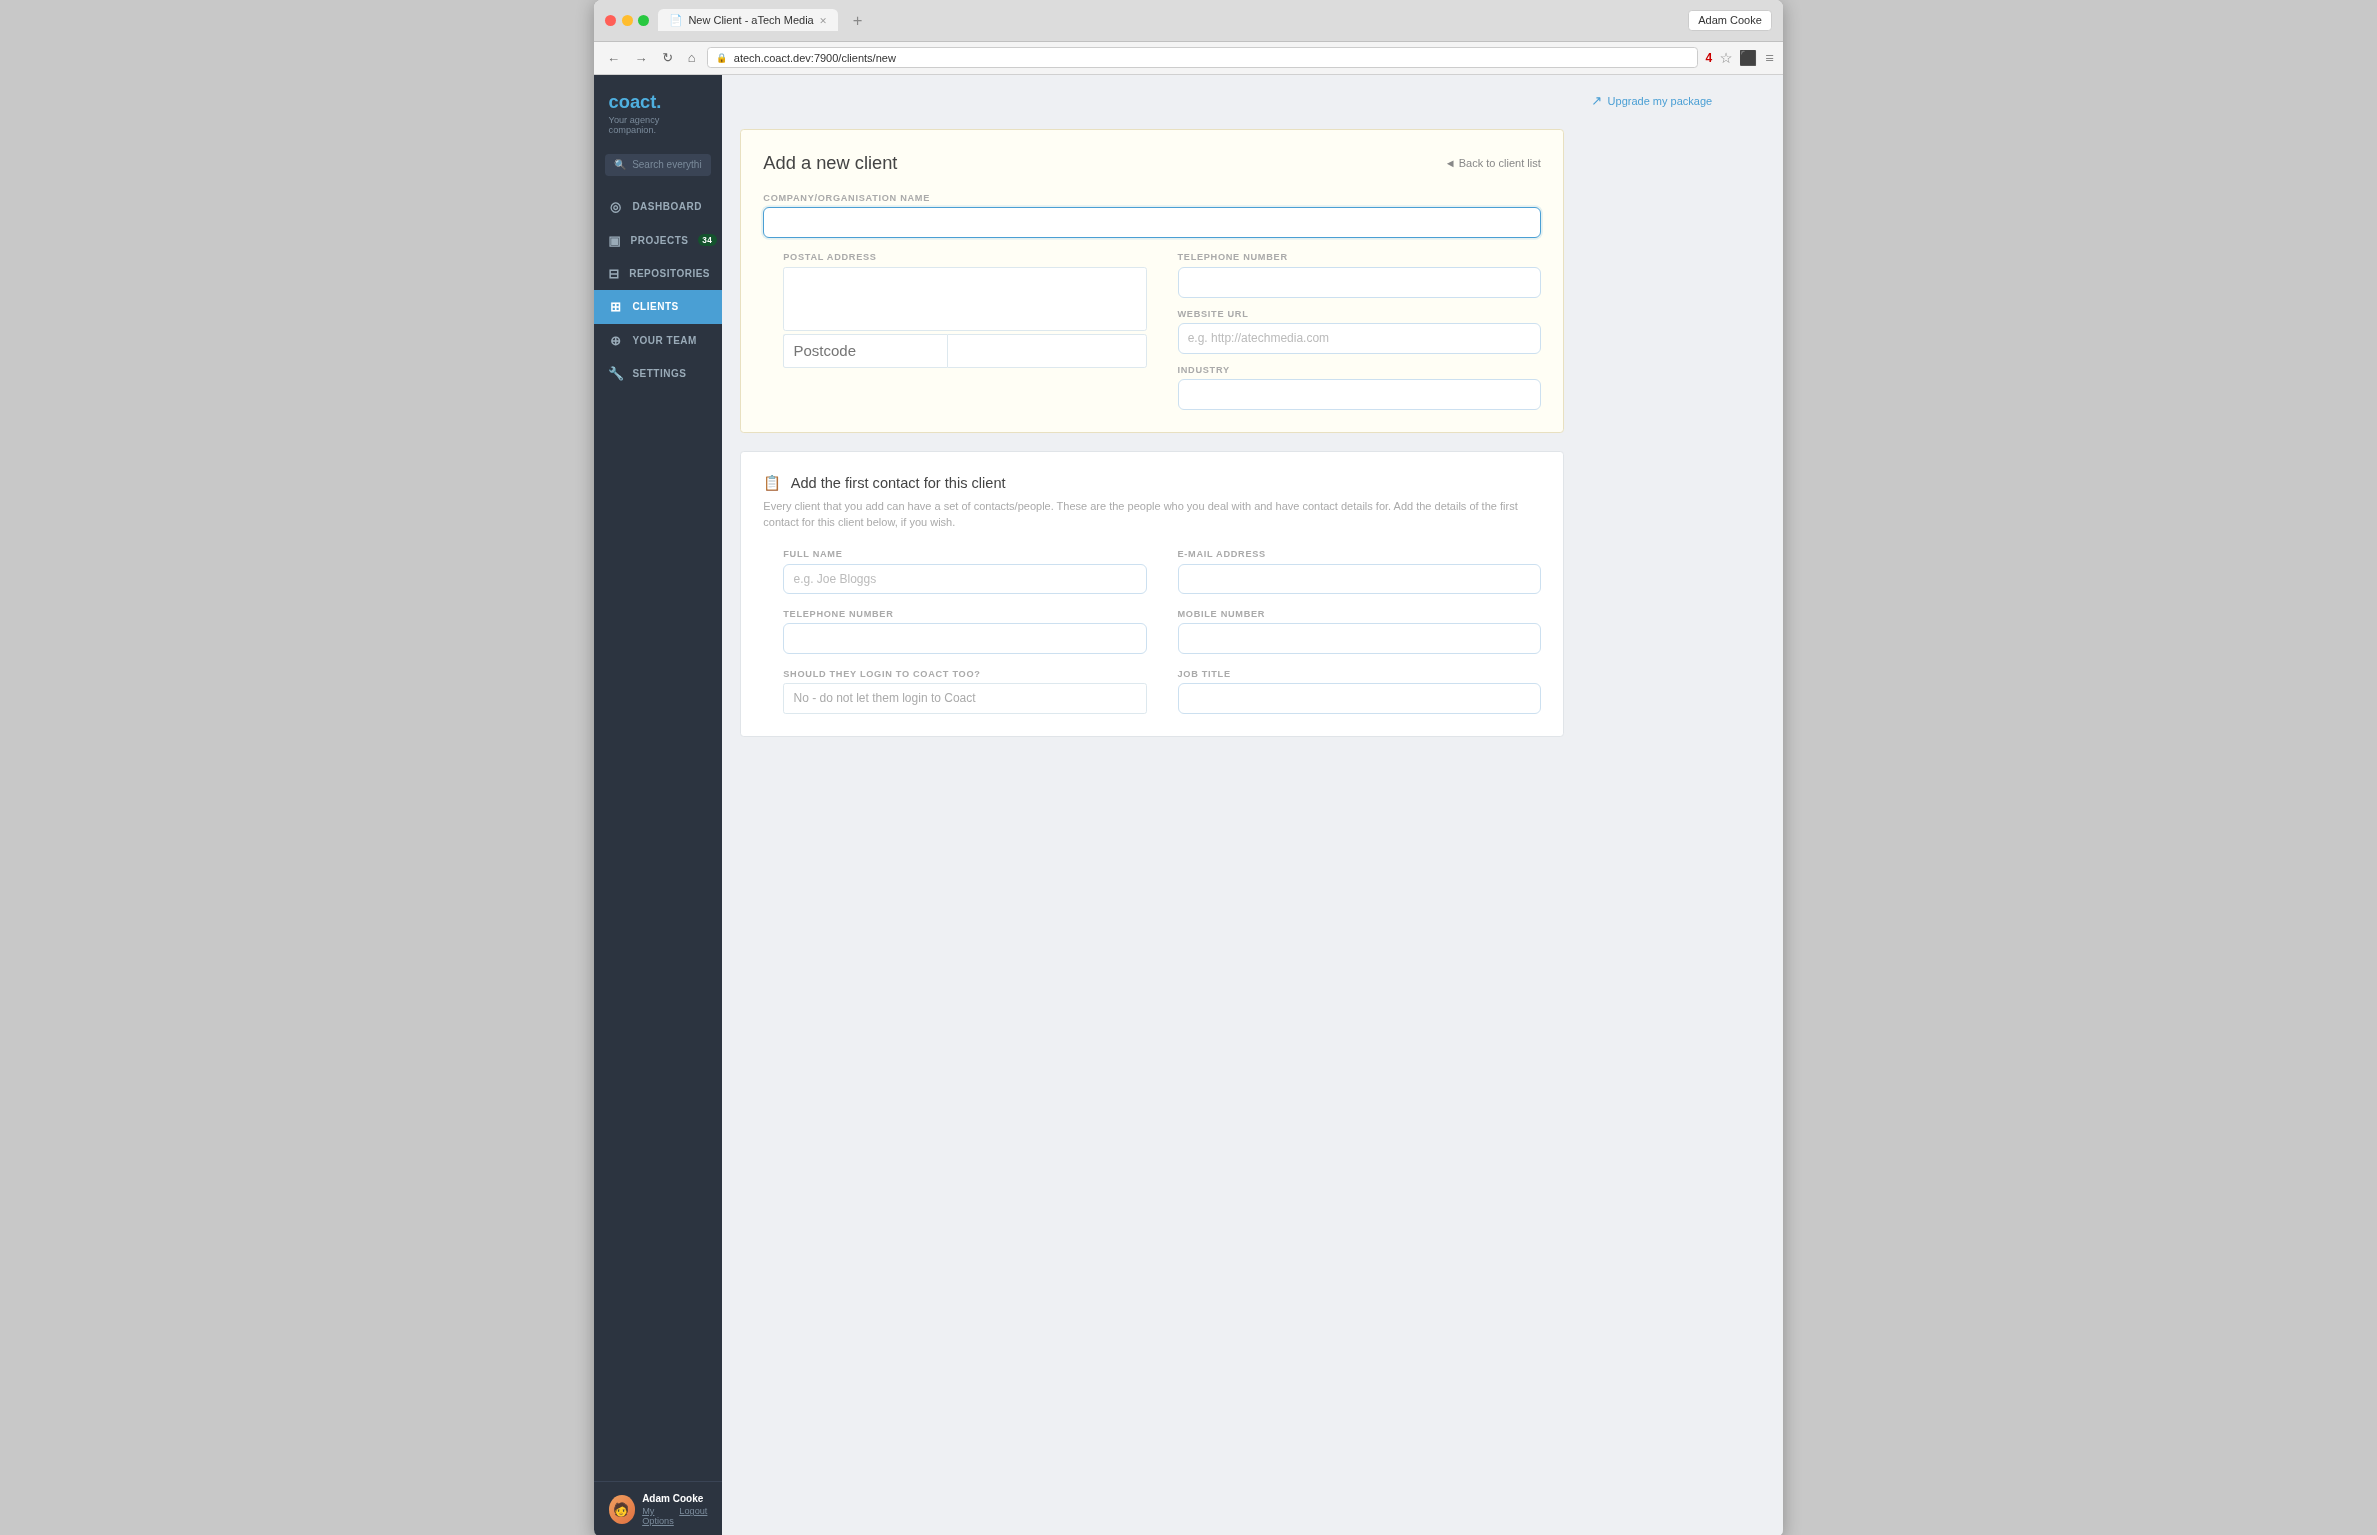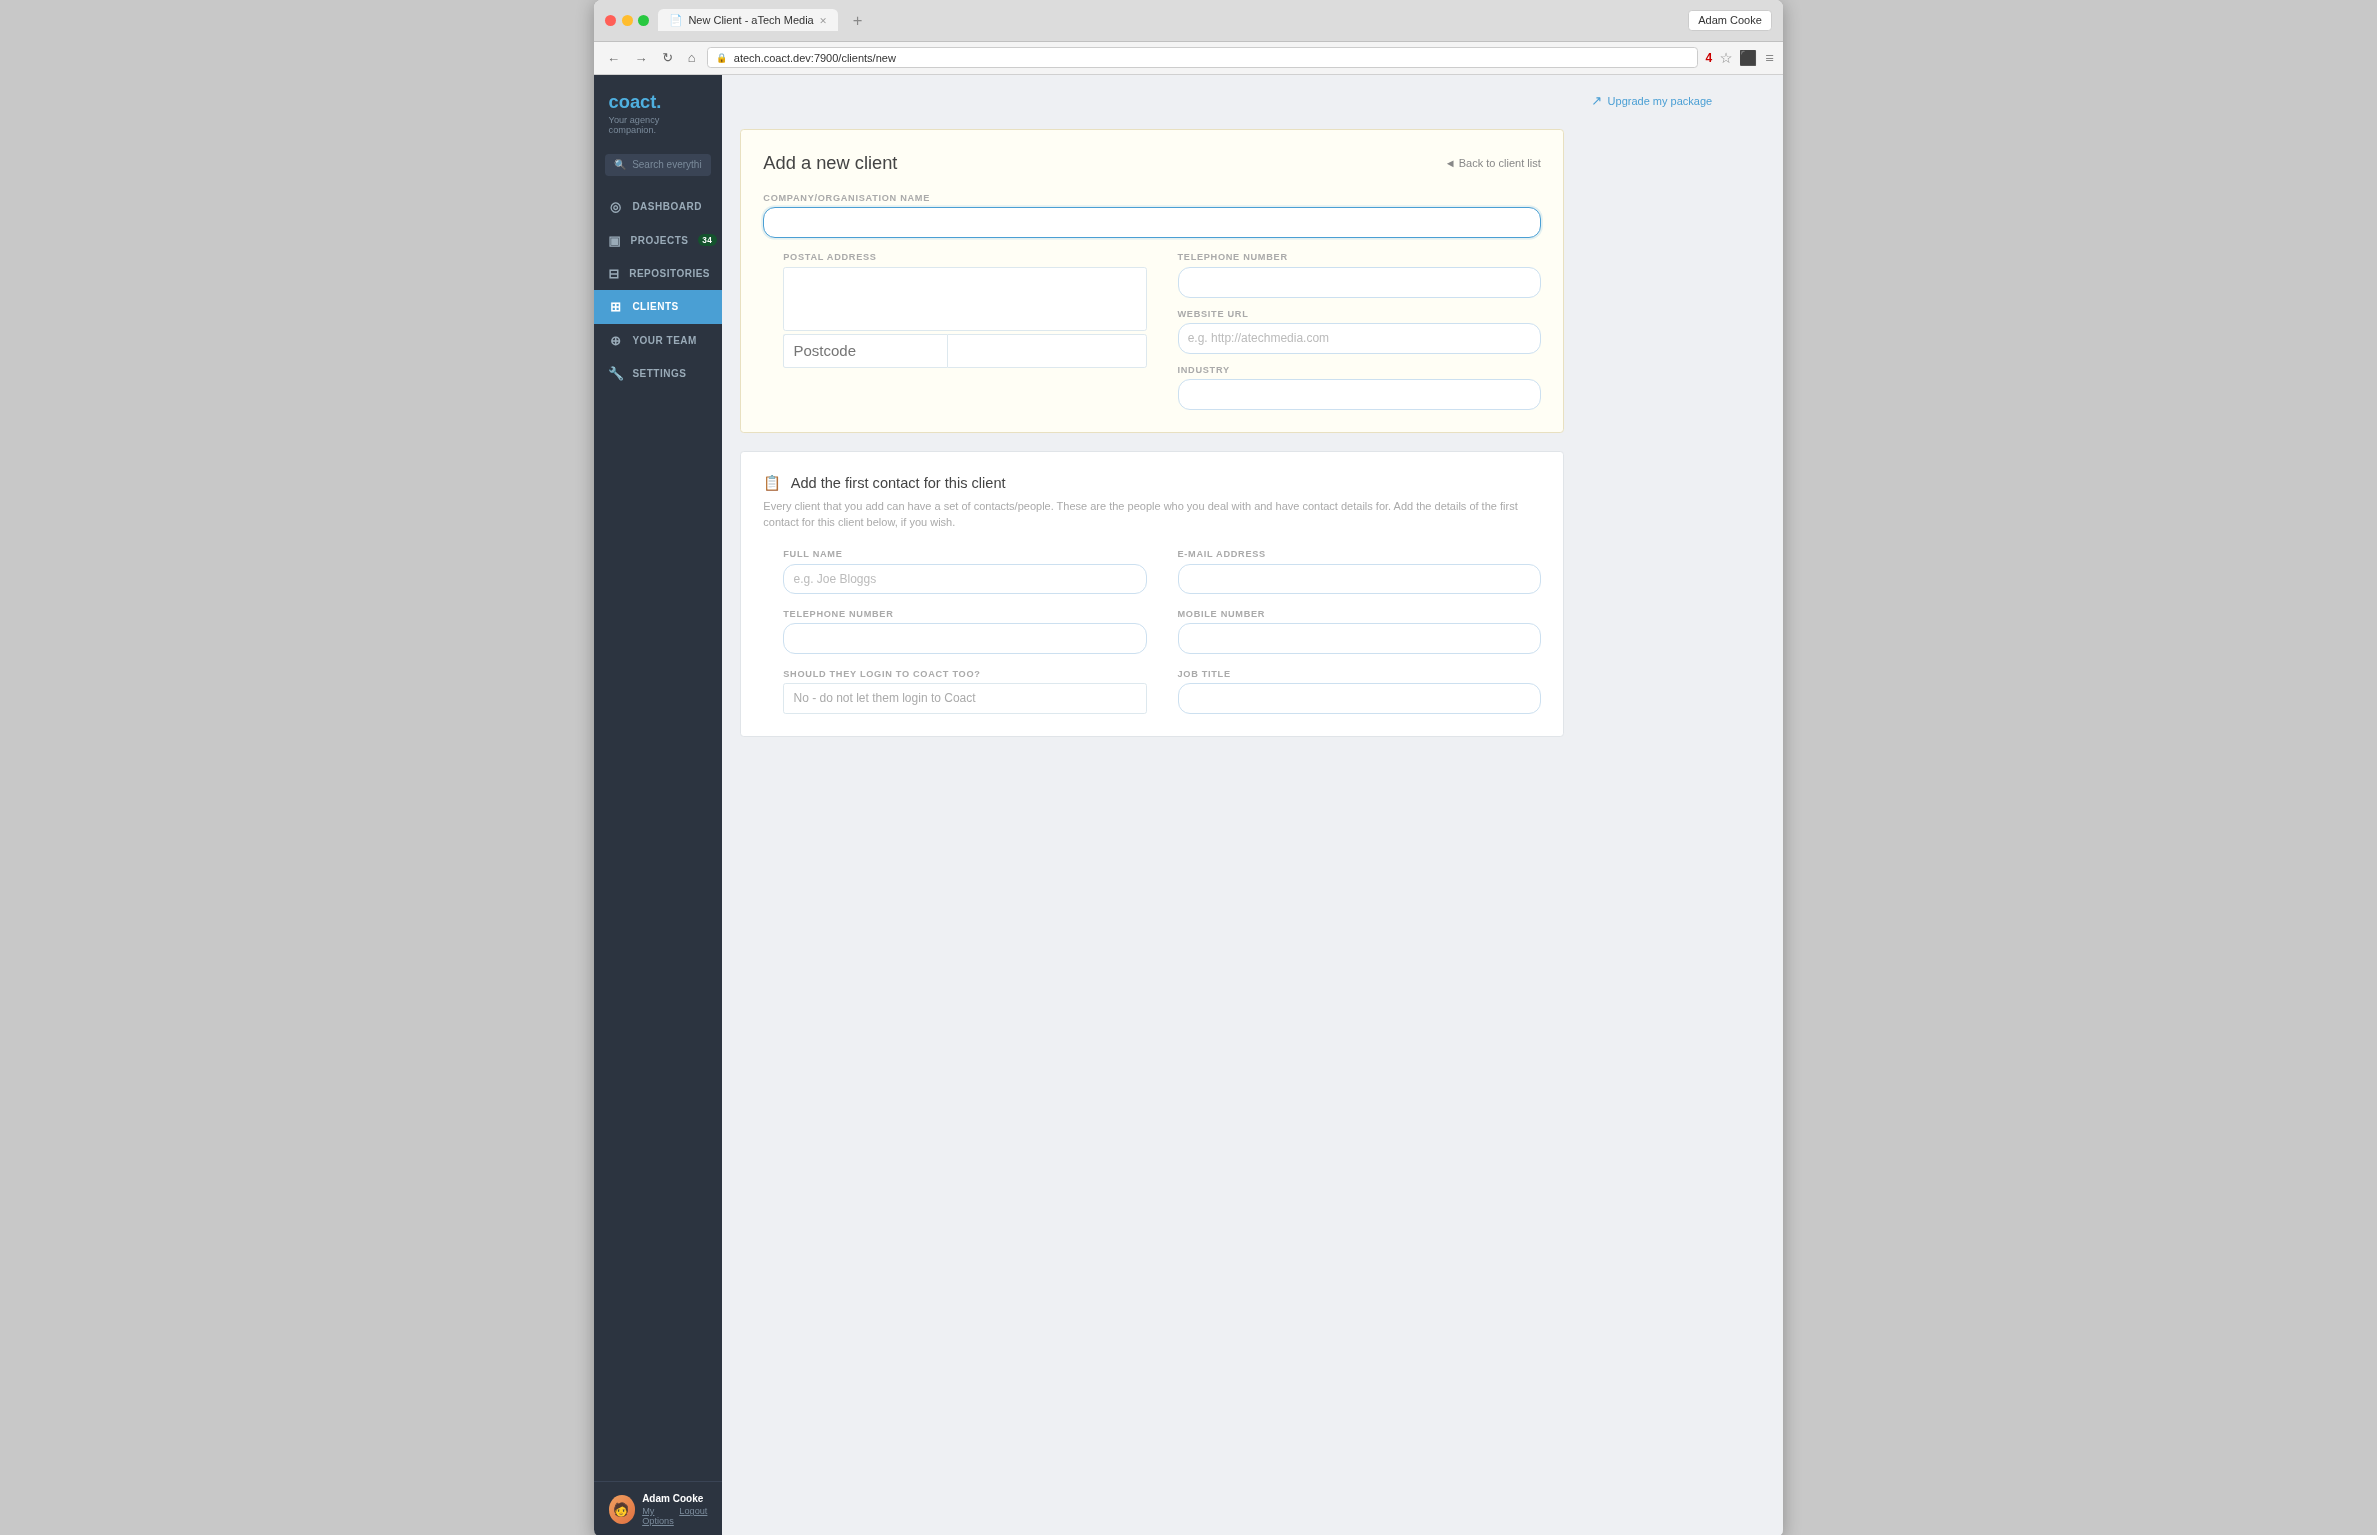--- a/index.html
+++ b/index.html
@@ -61,21 +61,21 @@
     .sidebar-info { width: 201px; padding: 18.3px 18.3px 18.3px 9.2px; }
 
     
     .form-card { background: #fffef5; border: 0.9px solid #e8e0c0; border-radius: 3.7px; padding: 22px; margin-bottom: 18.3px; margin-top: 36px; }
     .card-header { display: flex; justify-content: space-between; align-items: center; margin-bottom: 18.3px; }
     .card-title { font-size: 18.3px; color: #444; font-weight: 400; }
     .back-link { font-size: 11px; color: #888; text-decoration: none; cursor: pointer; }
 
     .form-section { margin-bottom: 14.6px; }
     .form-label { font-size: 9.2px; font-weight: 600; color: #aaa; letter-spacing: 0.7px; margin-bottom: 4.6px; display: block; }
-    .form-input { width: 100%; border: 0.9px solid #cce0f0; border-radius: 12px; padding: 7.3px 9.2px; font-size: 12px; color: #000000; outline: none; background: white; }
+    .form-input { width: 100%; border: 0.9px solid #cce0f0; border-radius: 6px; padding: 7.3px 9.2px; font-size: 12px; color: #000000; outline: none; background: white; }
     .form-input.focused { border-color: #4a9fd4; box-shadow: 0 0 0 1.8px rgba(74,159,212,0.15); }
     .form-input::placeholder { color: #bbb; }
     .form-textarea { width: 100%; border: 0.9px solid #dde8ee; border-radius: 2.7px; padding: 7.3px 9.2px; font-size: 12px; color: #333; outline: none; background: white; resize: none; height: 82px; }
     .form-row { display: flex; gap: 11px; }
     .form-col { flex: 1; padding-left: 20px; }
 
     .postcode-row { display: flex; gap: 0; }
     .postcode-input { width: 45%; border: 0.9px solid #dde8ee; border-right: none; border-radius: 2.7px 0 0 2.7px; padding: 7.3px 9.2px; font-size: 15px; color: #bbb; background: white; outline: none; }
     .postcode-right { flex: 1; border: 0.9px solid #dde8ee; border-radius: 0 2.7px 2.7px 0; background: white; }
 

